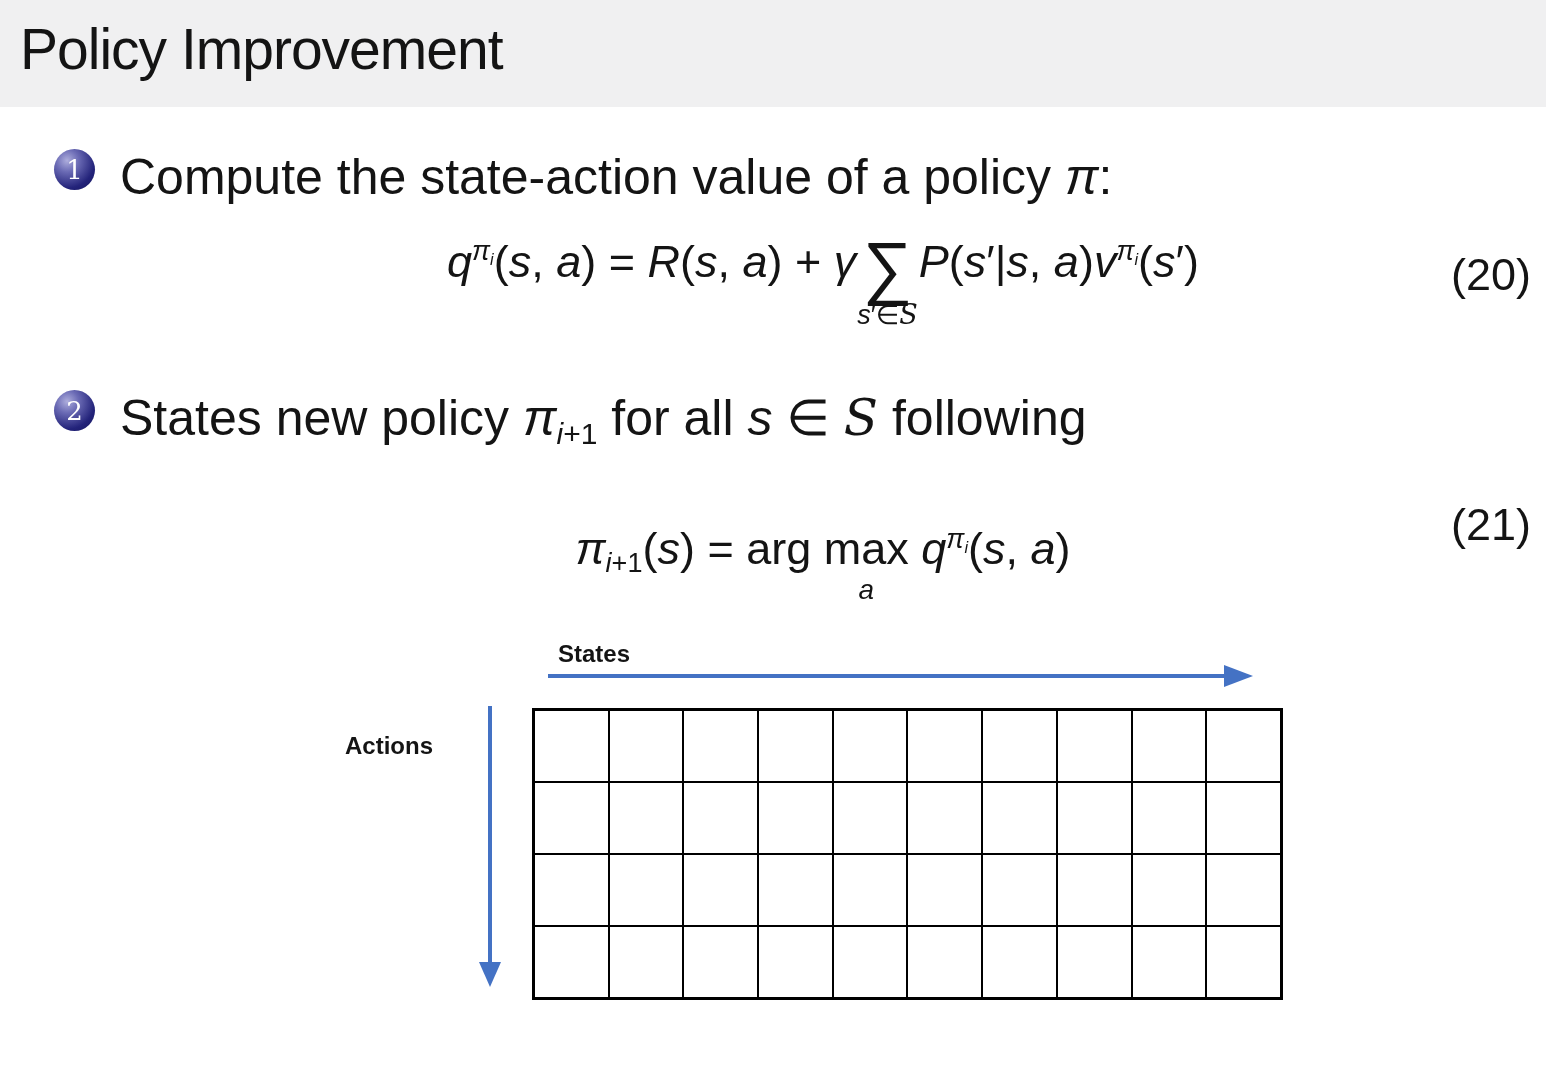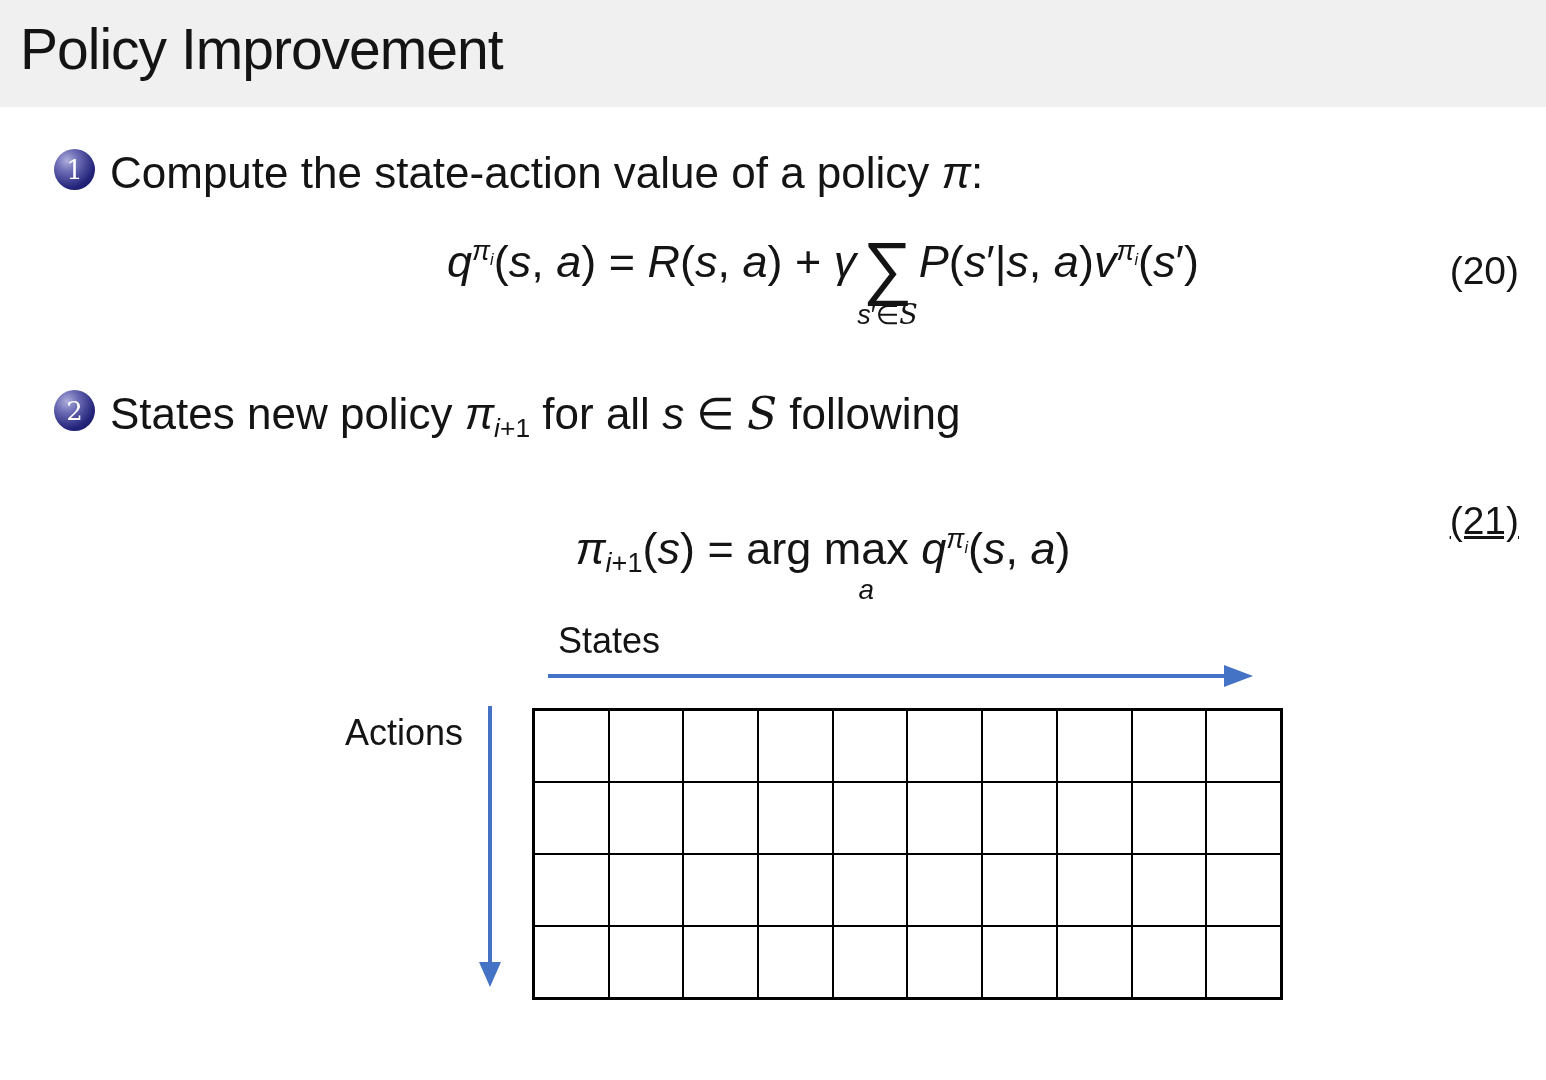--- a/index.html
+++ b/index.html
@@ -22,21 +22,21 @@
   
   .item{position:absolute;left:54px;display:flex;align-items:flex-start;}
   .item-1{top:147px;}
   .item-2{top:388px;}
   .badge{
     width:41px;height:41px;border-radius:50%;flex:0 0 41px;margin-top:2px;
     background:radial-gradient(circle at 32% 28%, #aeaedd 0%, #6b6bb5 28%, var(--badge) 68%, #14145a 100%);
     color:#ffffff;font-family:"DejaVu Serif",serif;font-size:26px;
     display:flex;align-items:center;justify-content:center;
   }
-  .item-text{margin-left:15px;font-size:44px;line-height:1.2;white-space:pre;}
+  .item-text{margin-left:25px;font-size:50px;line-height:1.2;white-space:pre;}
 
   
   .math{display:inline-block;white-space:pre;}
   .math span{white-space:pre;}
   .mi{font-style:italic;}
   .mu{font-style:normal;}
   .mcal{font-family:"DejaVu Serif",serif;font-style:italic;}
   .msup{font-size:0.6em;vertical-align:0.6em;}
   .msub{font-size:0.6em;vertical-align:-0.3em;}
   .msum{display:inline-block;position:relative;vertical-align:-0.32em;margin:0 0.14em;}
@@ -51,26 +51,26 @@
     font-size:0.62em;white-space:nowrap;
   }
 
   
   .eq-row{
     position:absolute;left:170px;right:70px;display:flex;
     align-items:center;justify-content:center;font-size:45px;
   }
   .eq-20{top:225px;height:86px;}
   .eq-21{top:518px;height:66px;}
-  .eq-num{position:absolute;right:27px;font-size:39px;white-space:nowrap;}
+  .eq-num{position:absolute;right:15px;font-size:45px;white-space:nowrap;}
   .eq-num-20{top:249px;}
-  .eq-num-21{top:499px;text-decoration:underline;}
+  .eq-num-21{top:499px;}
 
   
-  .diag-label{position:absolute;font-size:36px;font-weight:400;white-space:nowrap;}
+  .diag-label{position:absolute;font-size:24px;font-weight:700;white-space:nowrap;margin-top:20px;}
   .states-label{left:558px;top:620px;}
   .actions-label{left:345px;top:712px;}
   .arrow-line{position:absolute;background:var(--arrow);}
   .states-line{left:548px;top:674px;width:678px;height:4px;}
   .actions-line{left:488px;top:706px;width:4px;height:258px;}
   .arrow-head{position:absolute;width:0;height:0;}
   .states-head{
     left:1224px;top:665px;
     border-left:29px solid var(--arrow);
     border-top:11px solid transparent;border-bottom:11px solid transparent;

